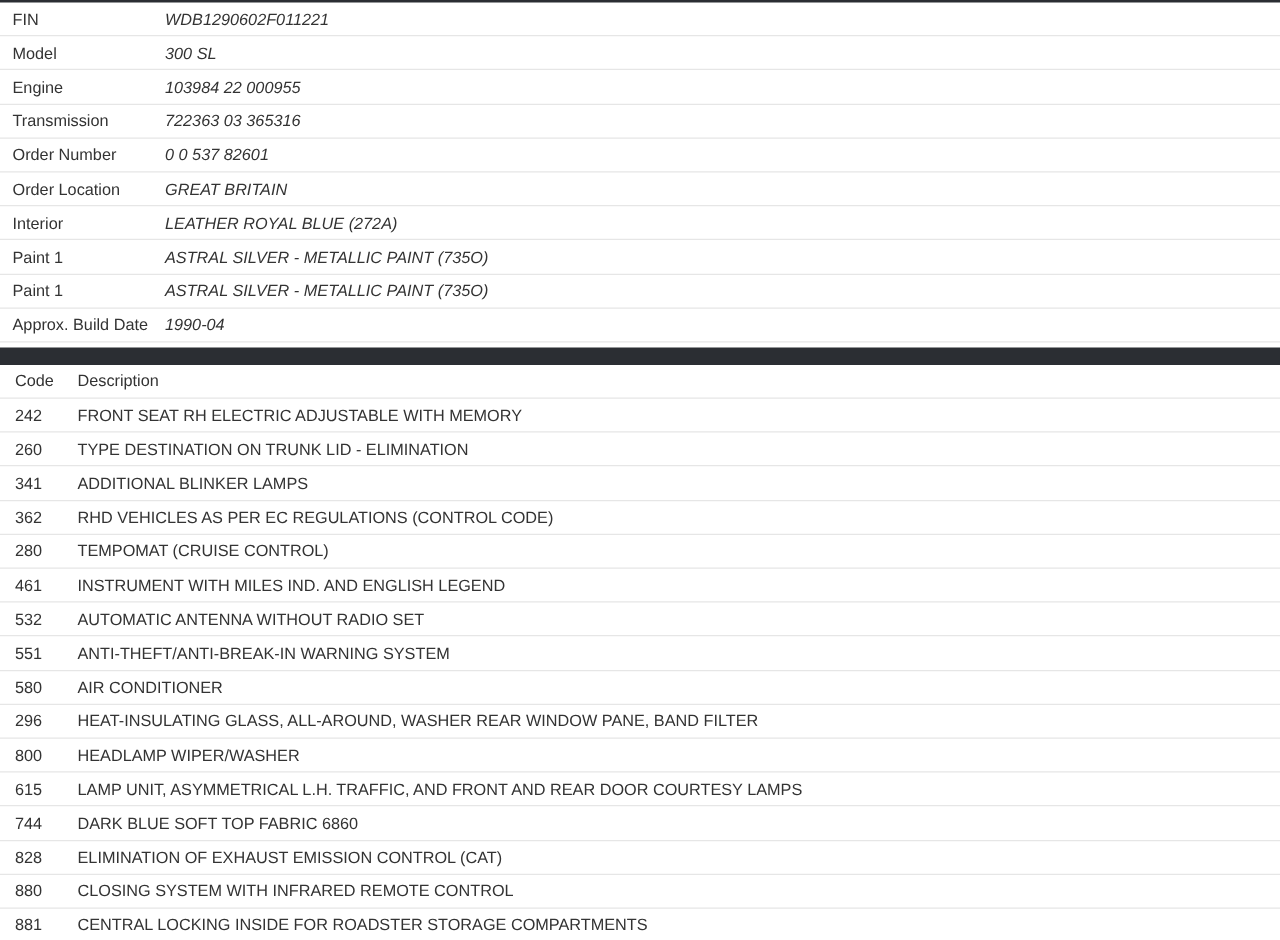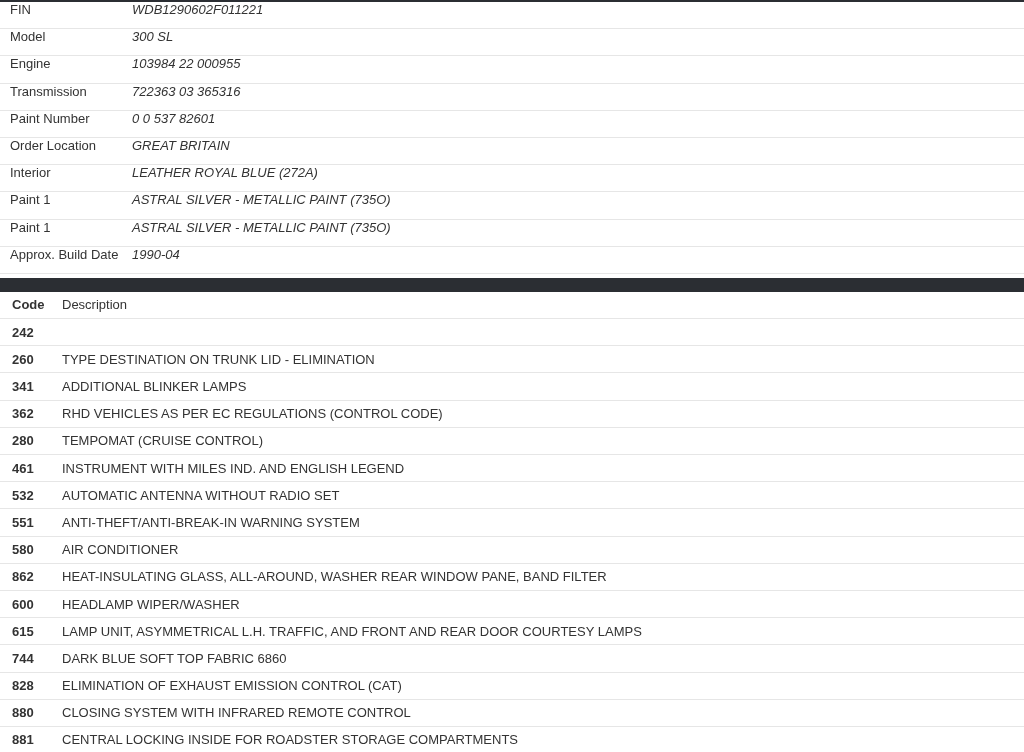--- a/index.html
+++ b/index.html
@@ -15,20 +15,21 @@
     color: #333333;
   }
   .page {
     width: 1024px;
     border-top: 2px solid #2b2e33;
     box-sizing: border-box;
   }
   .spec-table { width: 100%; }
   .spec-row {
     display: flex;
+    align-items: center;
     height: 27.2px;
     box-sizing: border-box;
     border-bottom: 1px solid #e6e6e6;
     padding-left: 10px;
     font-size: 13px;
   }
   .spec-label {
     flex: 0 0 122px;
     color: #333333;
   }
@@ -49,21 +50,20 @@
     align-items: center;
     height: 27.2px;
     box-sizing: border-box;
     border-bottom: 1px solid #e6e6e6;
     padding-left: 12px;
     font-size: 13px;
   }
   .code-cell {
     flex: 0 0 50px;
     color: #333333;
-    font-weight: bold;
   }
   .desc-cell {
     flex: 1;
     color: #333333;
   }
   .code-row.header .code-cell,
   .code-row.header .desc-cell {
     color: #333333;
   }
 </style>
@@ -87,21 +87,21 @@
     <div class="spec-label">Engine</div>
     <div class="spec-value">103984 22 000955</div>
   </div>
 
   <div class="spec-row">
     <div class="spec-label">Transmission</div>
     <div class="spec-value">722363 03 365316</div>
   </div>
 
   <div class="spec-row">
-    <div class="spec-label">Paint Number</div>
+    <div class="spec-label">Order Number</div>
     <div class="spec-value">0 0 537 82601</div>
   </div>
 
   <div class="spec-row">
     <div class="spec-label">Order Location</div>
     <div class="spec-value">GREAT BRITAIN</div>
   </div>
 
   <div class="spec-row">
     <div class="spec-label">Interior</div>
@@ -127,20 +127,21 @@
   <div class="divider-bar"></div>
 
   <div class="codes-table">
     <div class="code-row header">
       <div class="code-cell">Code</div>
       <div class="desc-cell">Description</div>
     </div>
     <div id="code-rows">
   <div class="code-row">
     <div class="code-cell">242</div>
+    <div class="desc-cell">FRONT SEAT RH ELECTRIC ADJUSTABLE WITH MEMORY</div>
   </div>
 
   <div class="code-row">
     <div class="code-cell">260</div>
     <div class="desc-cell">TYPE DESTINATION ON TRUNK LID - ELIMINATION</div>
   </div>
 
   <div class="code-row">
     <div class="code-cell">341</div>
     <div class="desc-cell">ADDITIONAL BLINKER LAMPS</div>
@@ -170,26 +171,26 @@
     <div class="code-cell">551</div>
     <div class="desc-cell">ANTI-THEFT/ANTI-BREAK-IN WARNING SYSTEM</div>
   </div>
 
   <div class="code-row">
     <div class="code-cell">580</div>
     <div class="desc-cell">AIR CONDITIONER</div>
   </div>
 
   <div class="code-row">
-    <div class="code-cell">862</div>
+    <div class="code-cell">296</div>
     <div class="desc-cell">HEAT-INSULATING GLASS, ALL-AROUND, WASHER REAR WINDOW PANE, BAND FILTER</div>
   </div>
 
   <div class="code-row">
-    <div class="code-cell">600</div>
+    <div class="code-cell">800</div>
     <div class="desc-cell">HEADLAMP WIPER/WASHER</div>
   </div>
 
   <div class="code-row">
     <div class="code-cell">615</div>
     <div class="desc-cell">LAMP UNIT, ASYMMETRICAL L.H. TRAFFIC, AND FRONT AND REAR DOOR COURTESY LAMPS</div>
   </div>
 
   <div class="code-row">
     <div class="code-cell">744</div>

